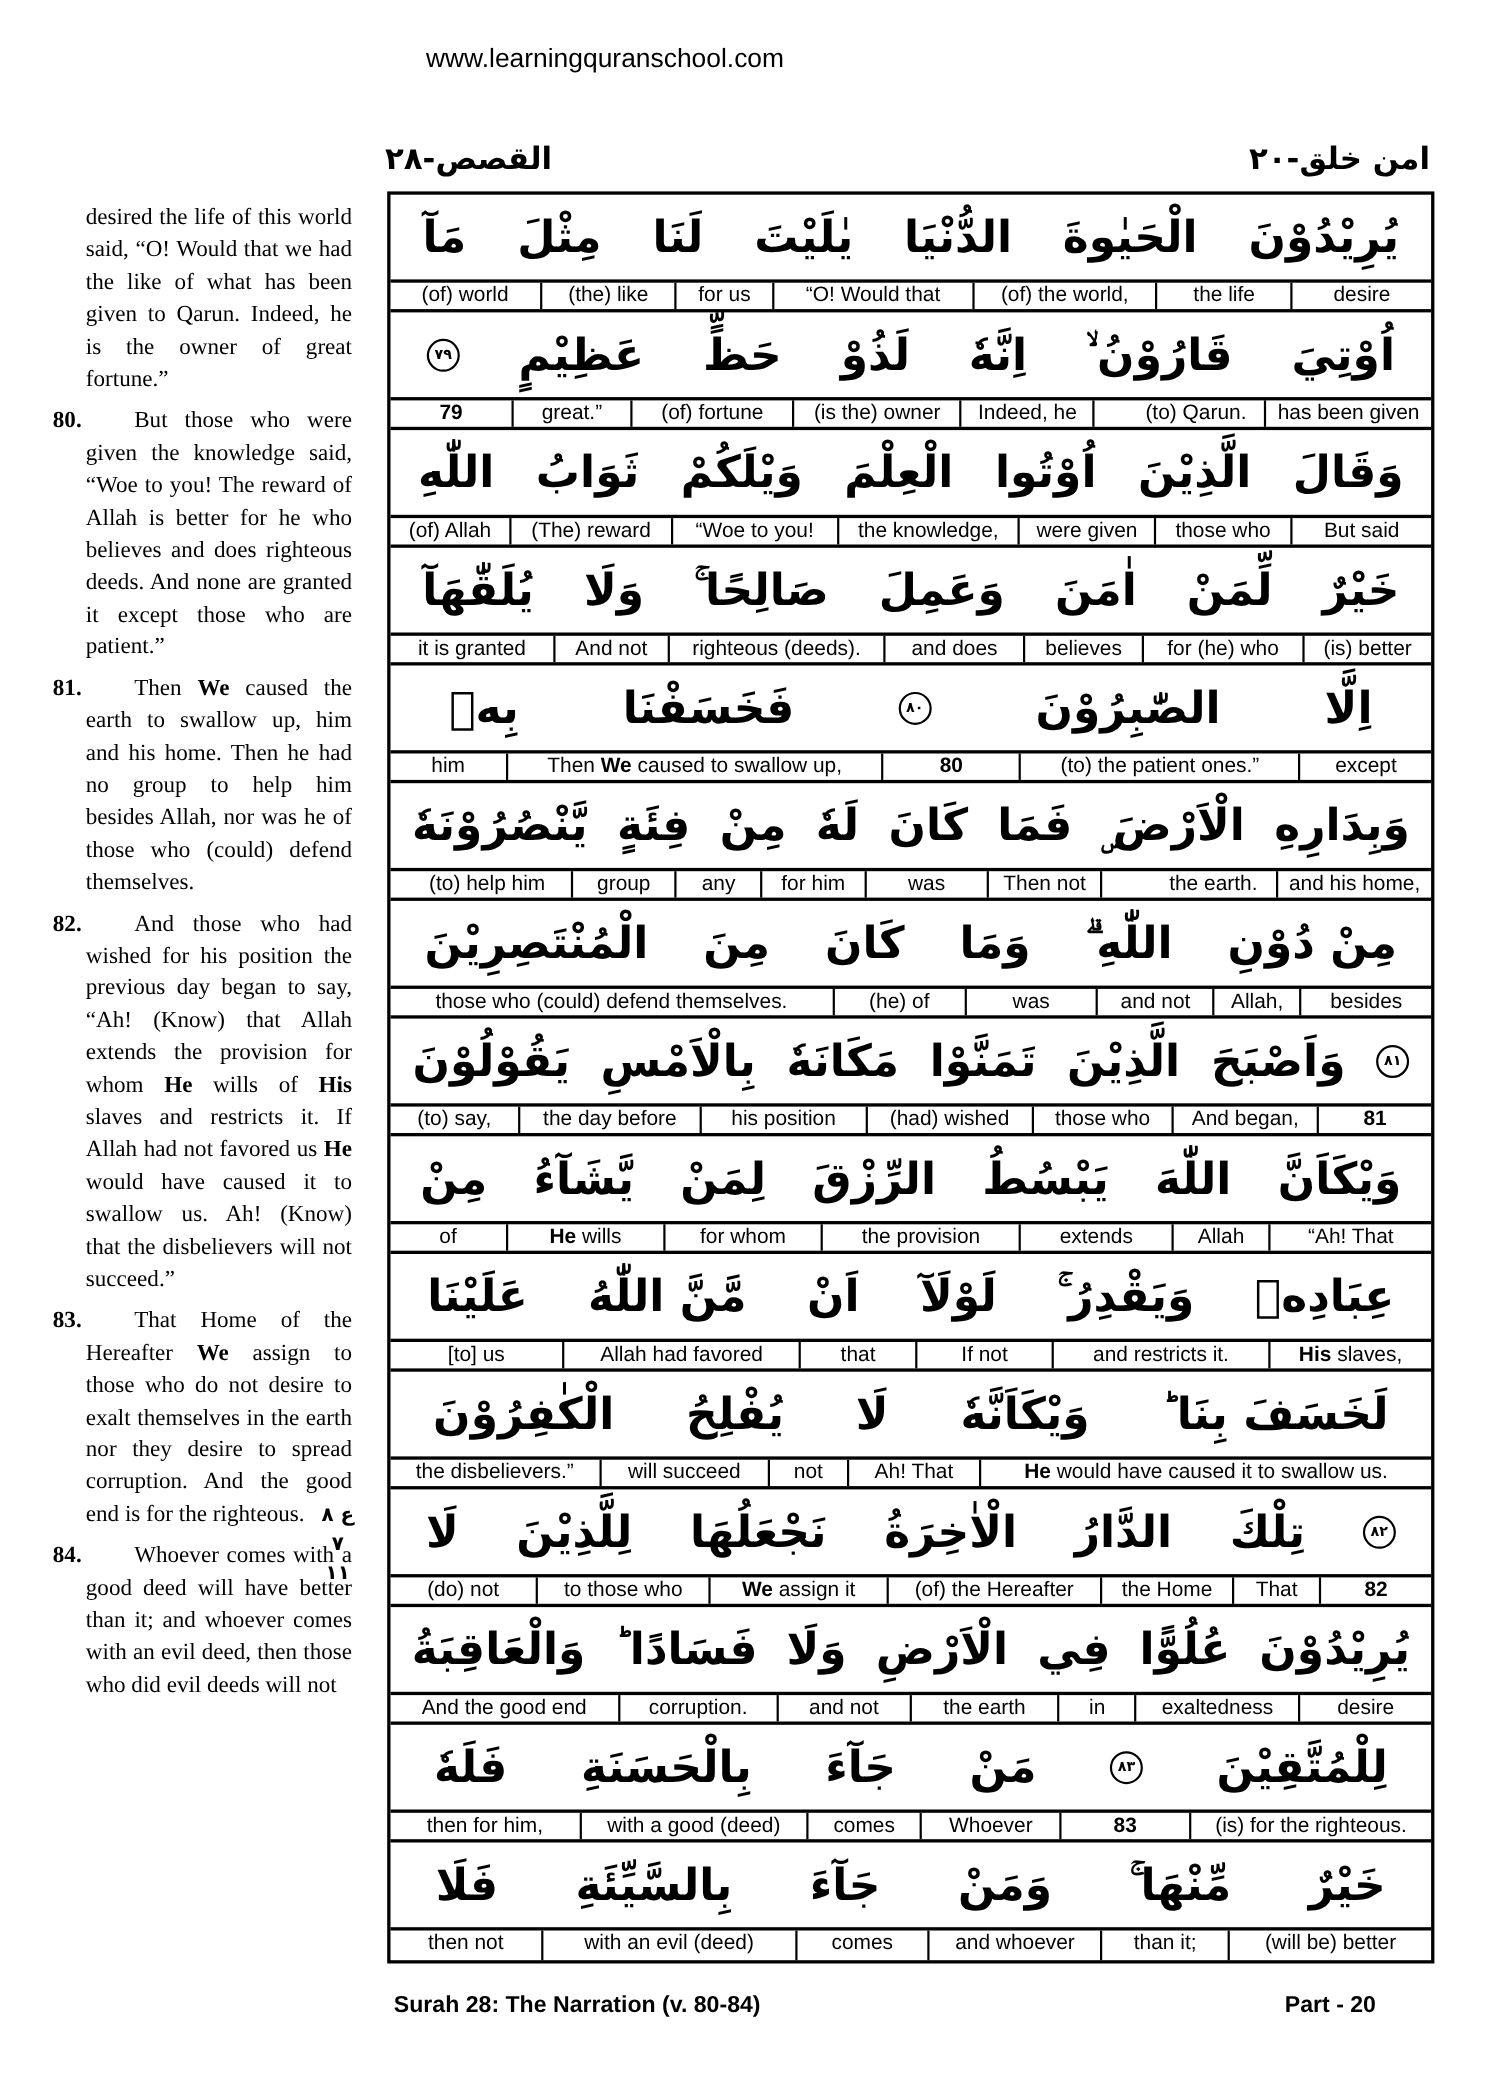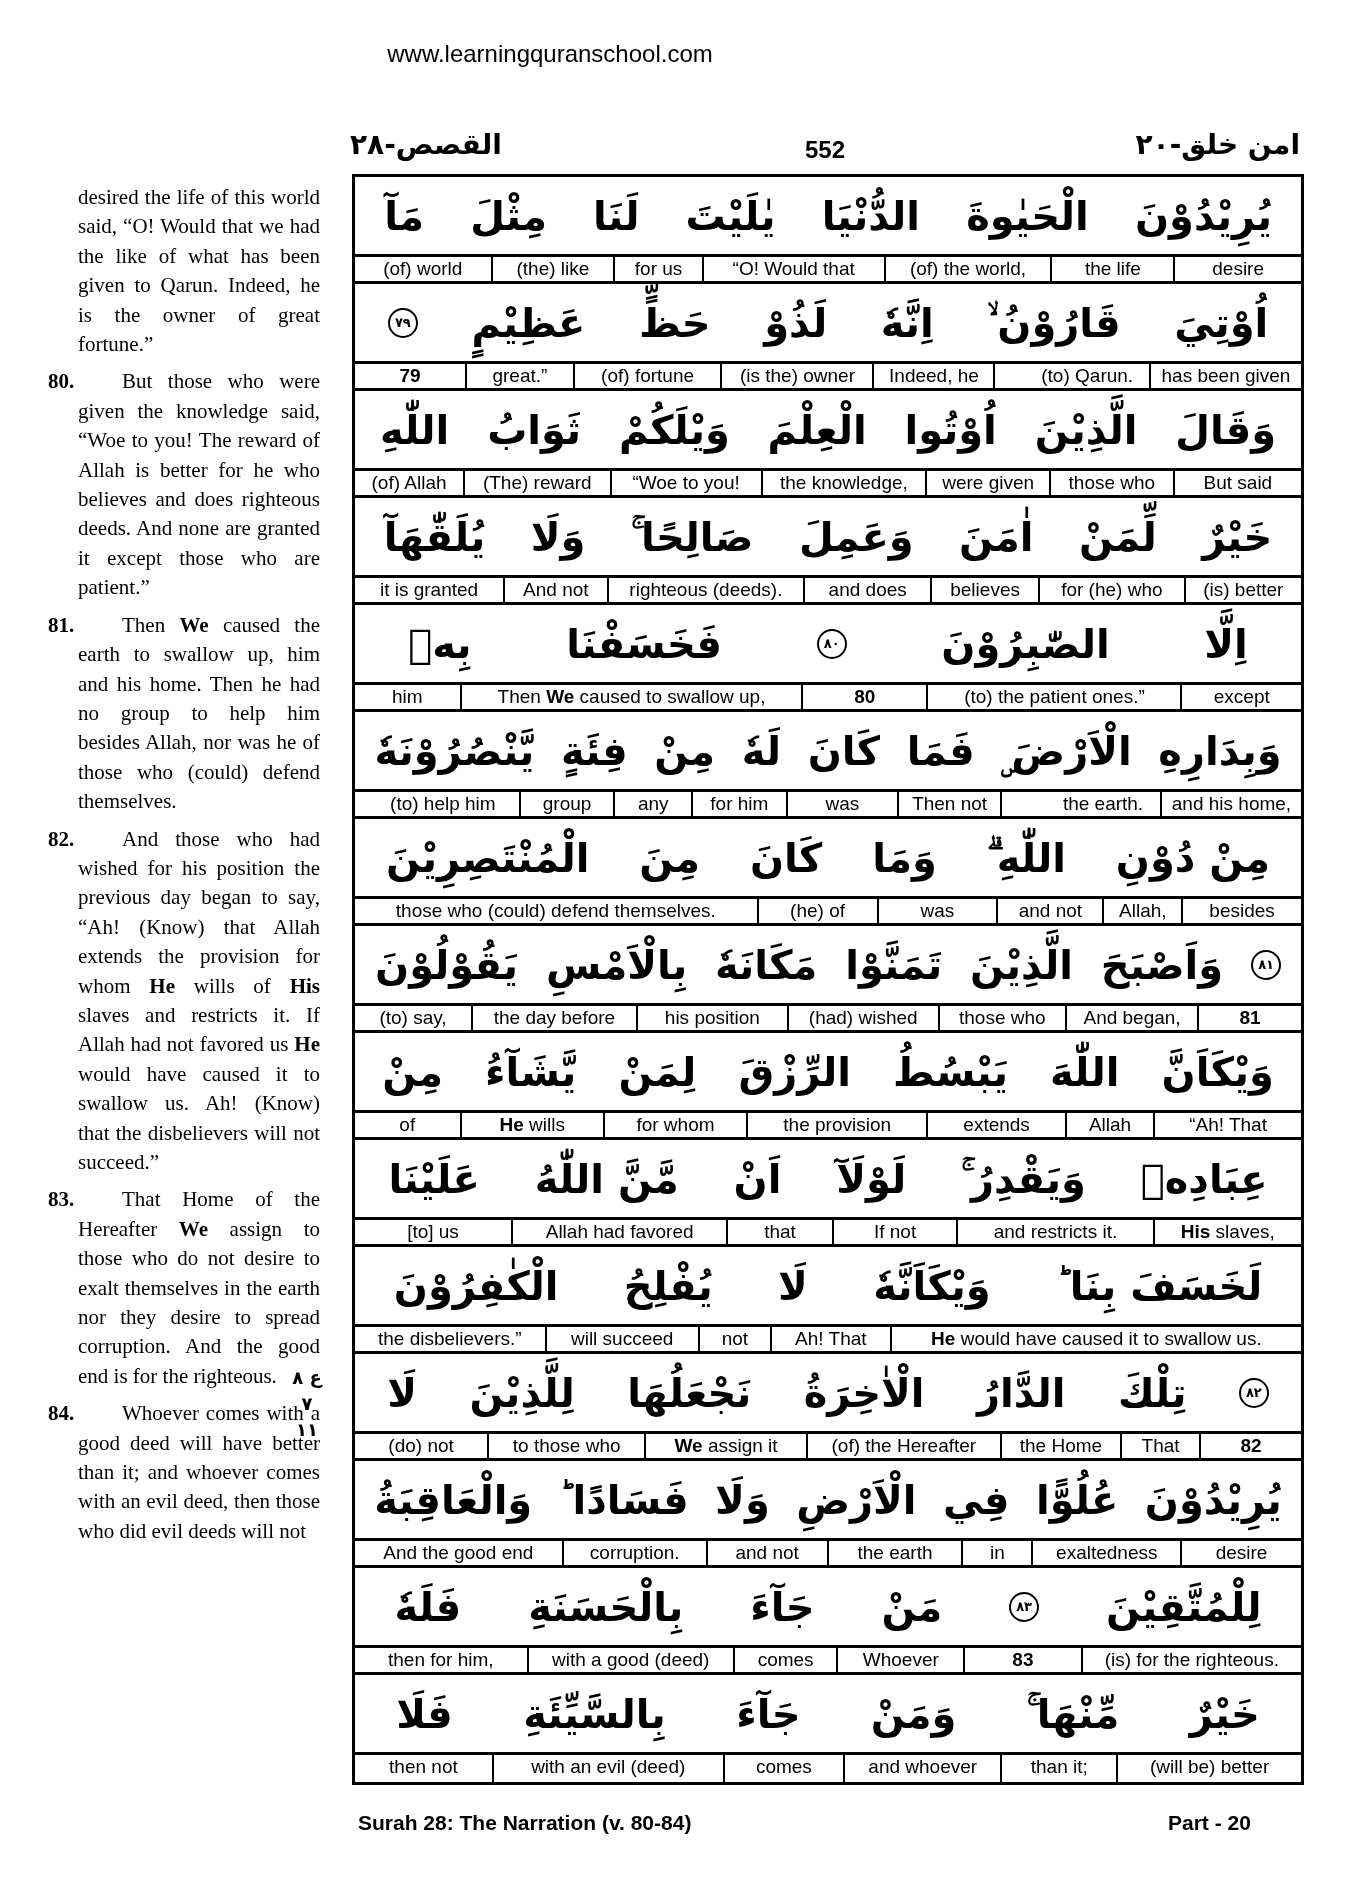--- a/index.html
+++ b/index.html
@@ -51,21 +51,20 @@
   .footer-left { position: absolute; top: 1811px; left: 358px; font-size: 21px; font-weight: bold; }
   .footer-right { position: absolute; top: 1811px; left: 1168px; font-size: 21px; font-weight: bold; }
 </style>
 </head>
 <body>
 
 <div class="site-url">www.learningquranschool.com</div>
 
 <div class="running-head">
   <span class="rh-left">القصص-٢٨</span>
-  <span class="rh-center">552</span>
   <span class="rh-right">امن خلق-٢٠</span>
 </div>
 
 <div class="translation" id="translation">
     <p class="verse"><span>desired the life of this world said, “O! Would that we had the like of what has been given to Qarun. Indeed, he is the owner of great fortune.”</span></p>
     <p class="verse"><span class="verse-num lead">80.</span><span>But those who were given the knowledge said, “Woe to you! The reward of Allah is better for he who believes and does righteous deeds. And none are granted it except those who are patient.”</span></p>
     <p class="verse"><span class="verse-num lead">81.</span><span>Then <b>We</b> caused the earth to swallow up, him and his home. Then he had no group to help him besides Allah, nor was he of those who (could) defend themselves.</span></p>
     <p class="verse"><span class="verse-num lead">82.</span><span>And those who had wished for his position the previous day began to say, “Ah! (Know) that Allah extends the provision for whom <b>He</b> wills of <b>His</b> slaves and restricts it. If Allah had not favored us <b>He</b> would have caused it to swallow us. Ah! (Know) that the disbelievers will not succeed.”</span></p>
     <p class="verse"><span class="verse-num lead">83.</span><span>That Home of the Hereafter <b>We</b> assign to those who do not desire to exalt themselves in the earth nor they desire to spread corruption. And the good end is for the righteous.</span></p>
     <p class="verse"><span class="verse-num lead">84.</span><span>Whoever comes with a good deed will have better than it; and whoever comes with an evil deed, then those who did evil deeds will not</span></p>

